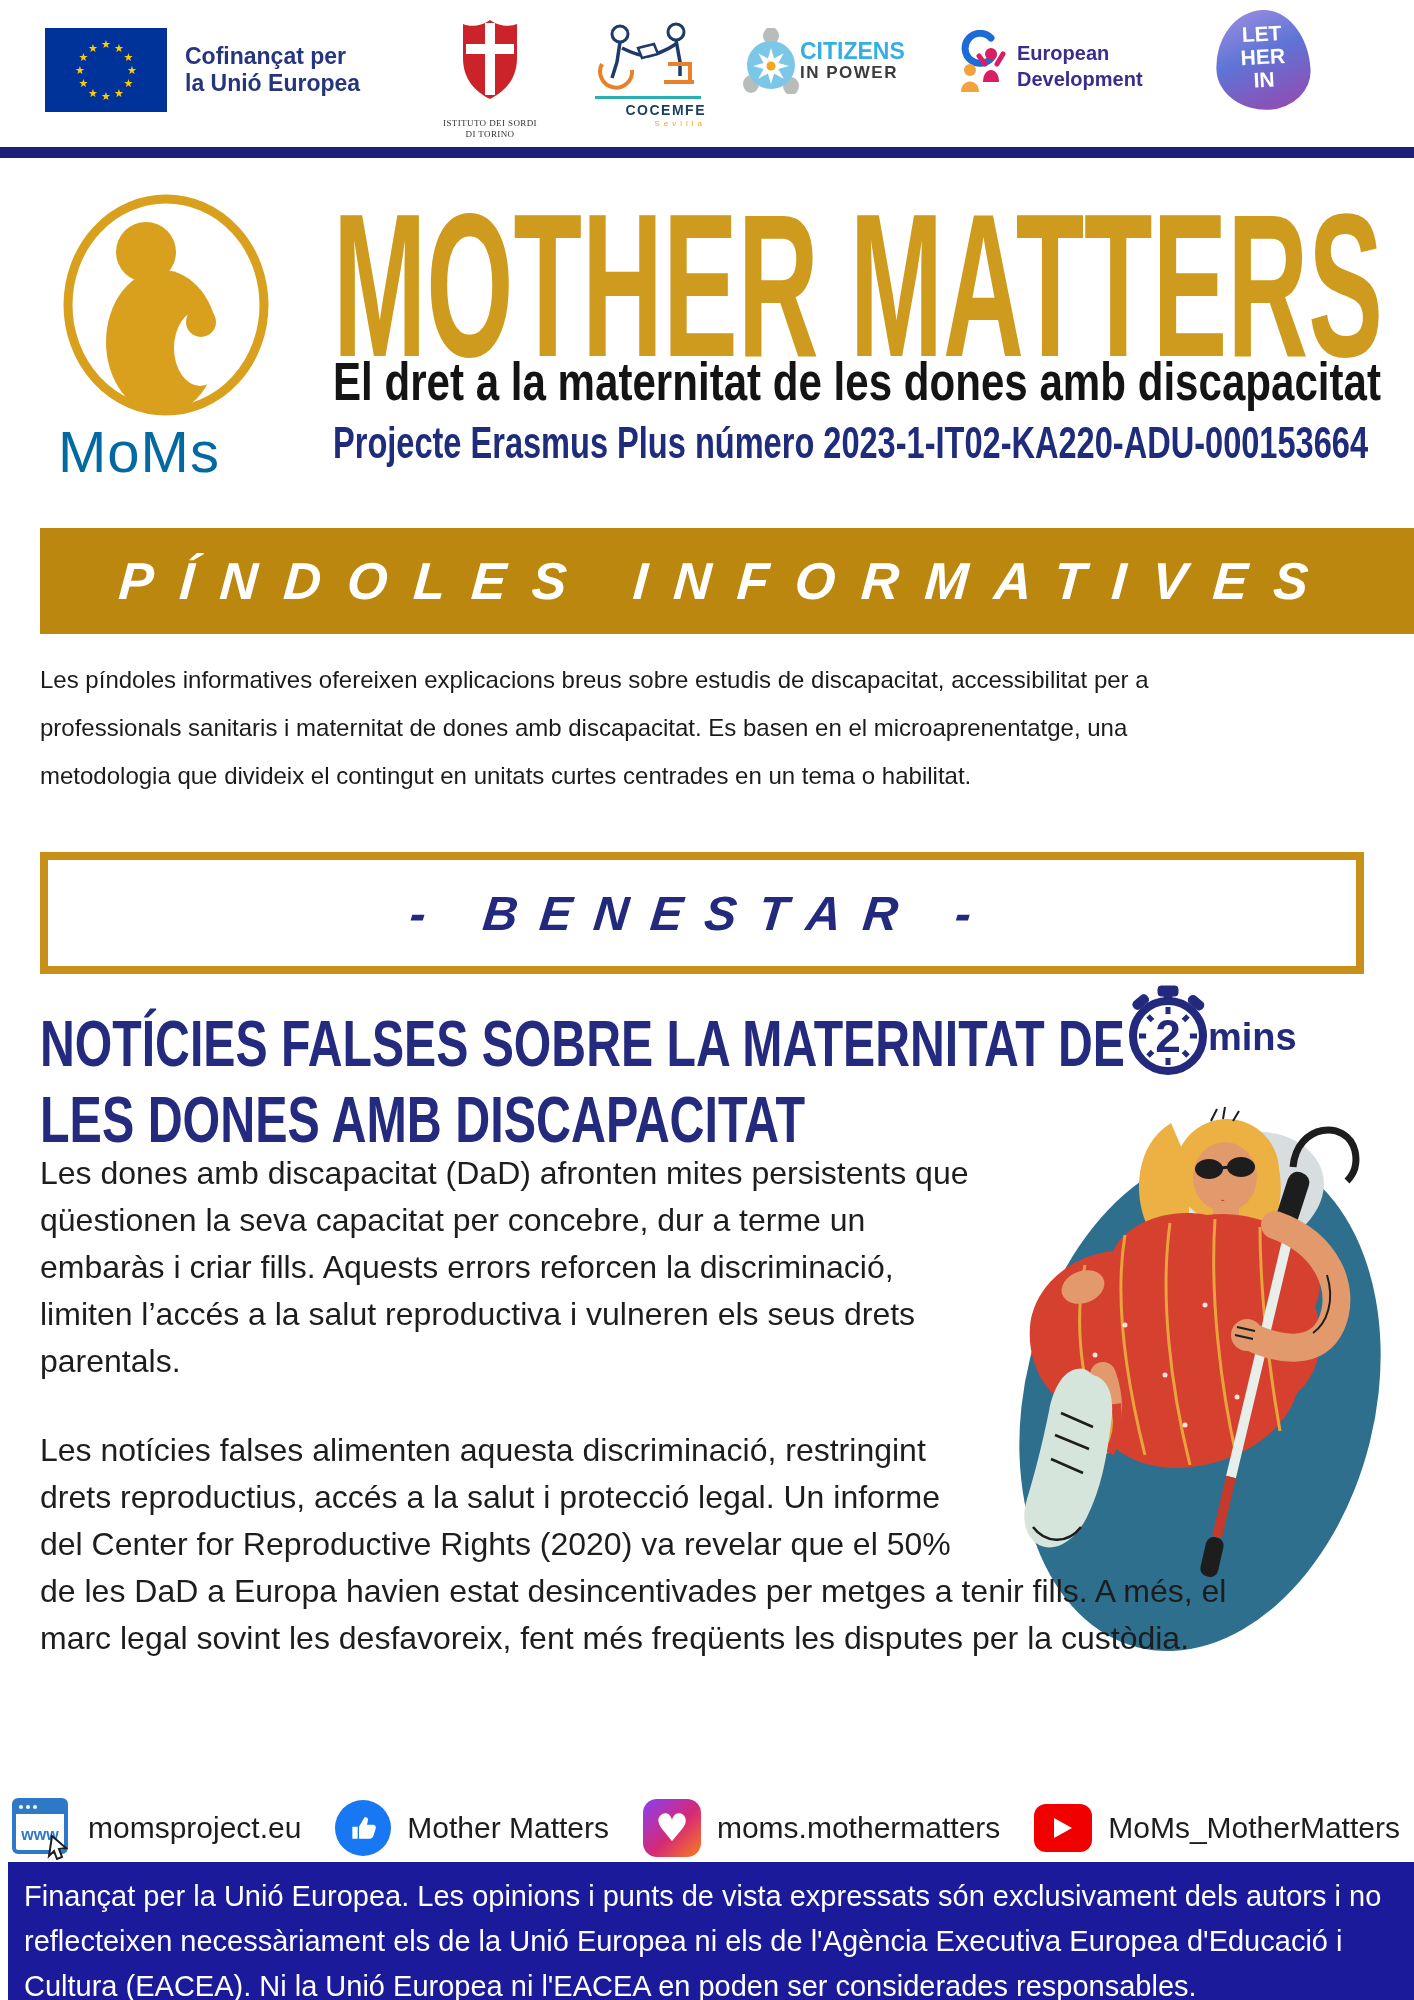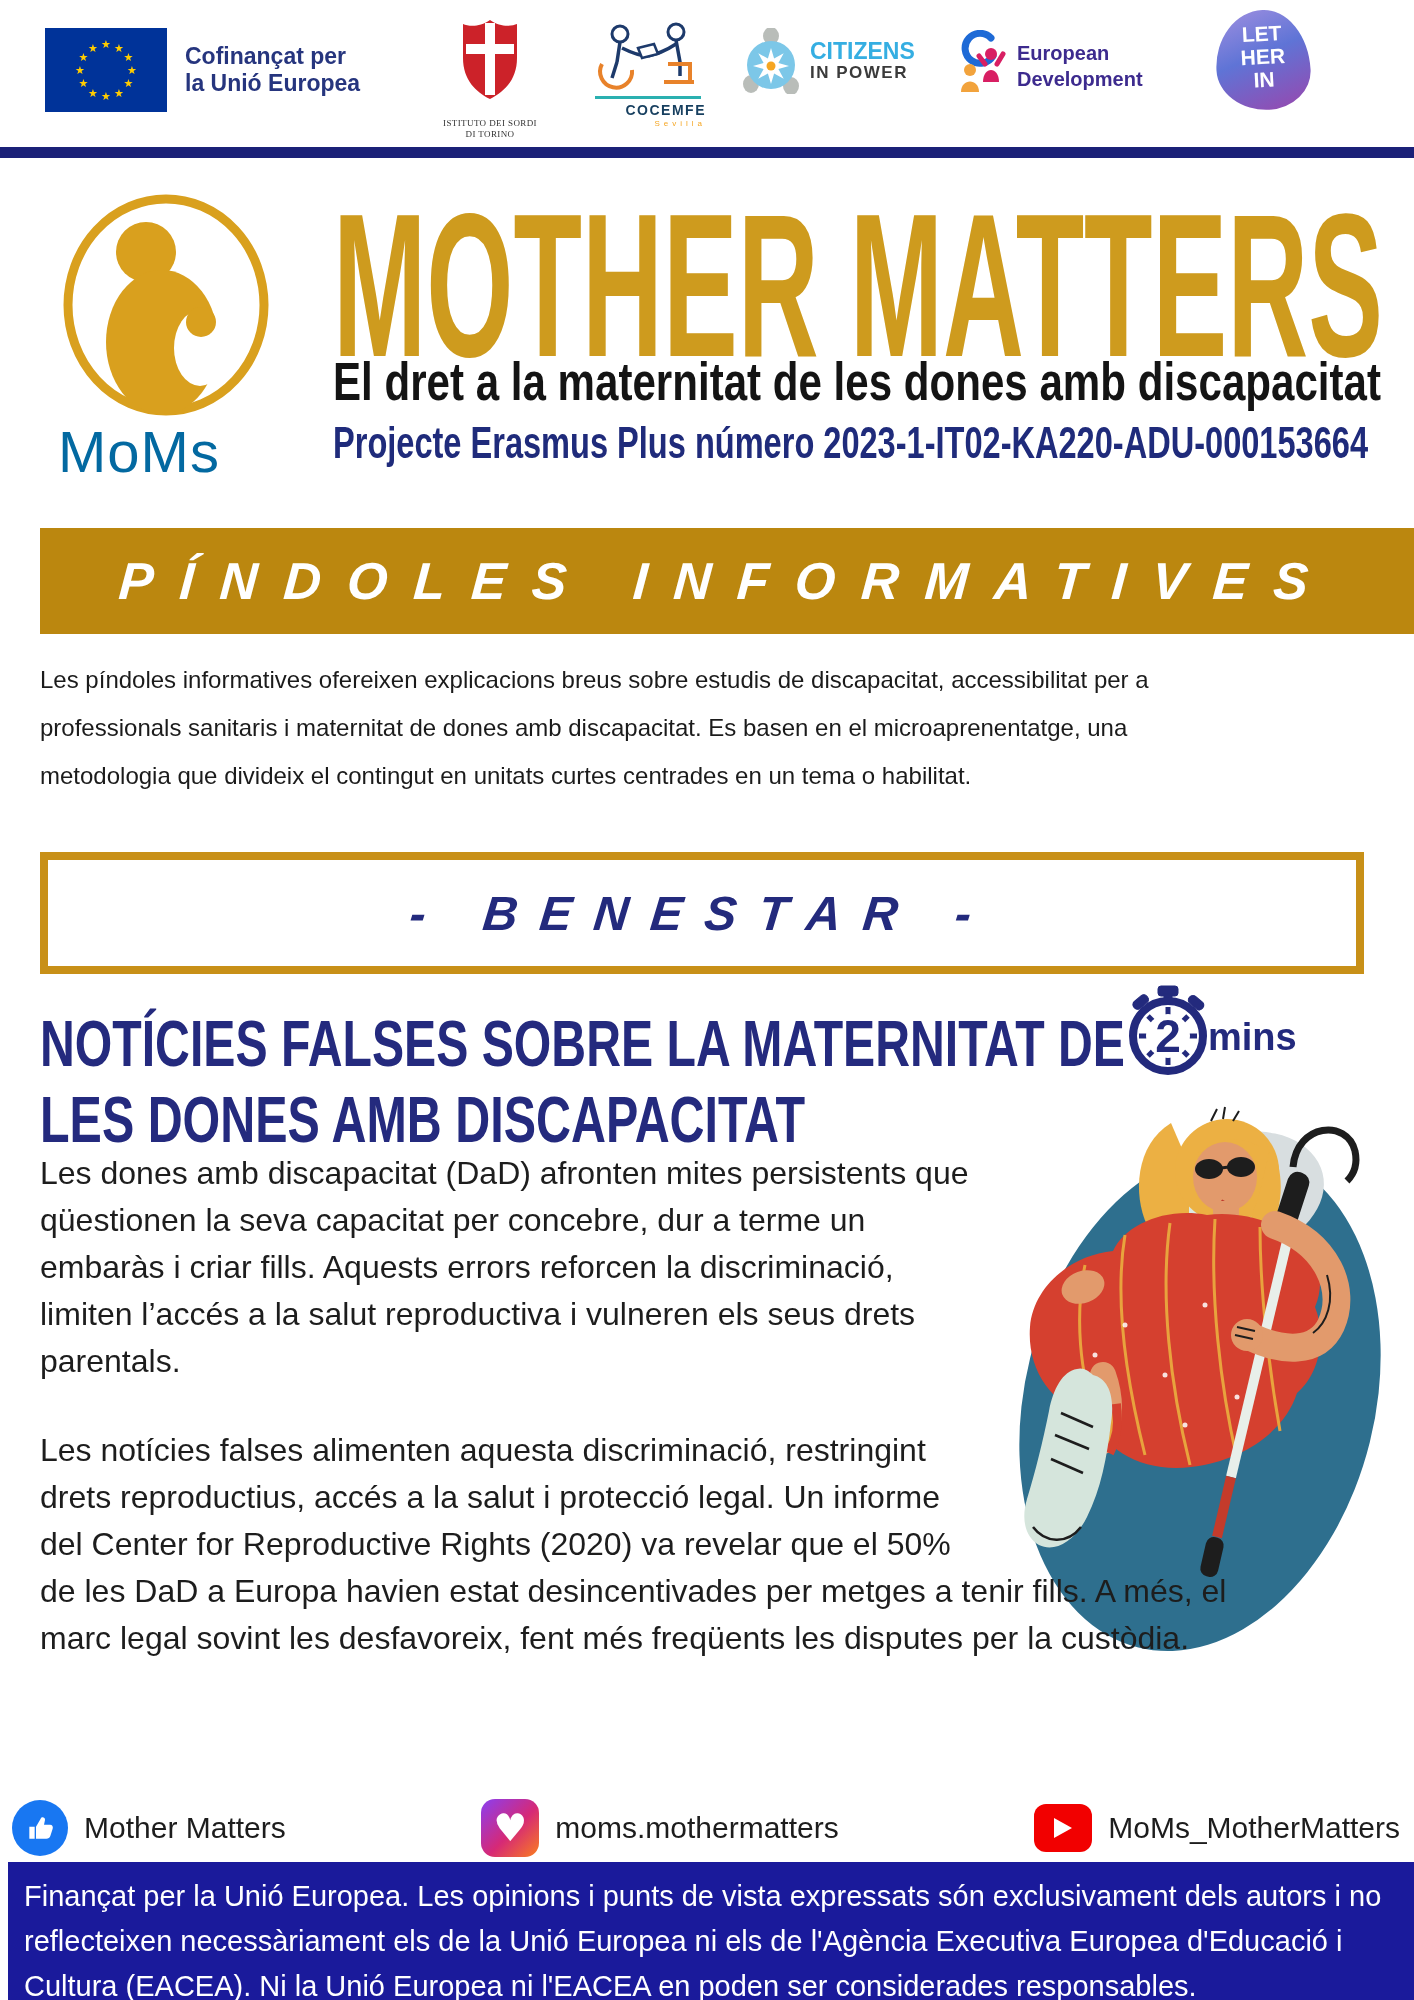--- a/index.html
+++ b/index.html
@@ -12,21 +12,21 @@
 
   
   .logo-eu{left:45px;top:28px;display:flex;gap:18px;align-items:center;}
   .eu-text{font-weight:bold;color:#26357E;font-size:23px;line-height:27px;}
   .ist{left:425px;top:18px;width:130px;text-align:center;}
   .ist-caption{font-family:"Liberation Serif",serif;font-size:9px;line-height:11px;color:#333;margin-top:16px;letter-spacing:.4px;}
   .cocemfe{left:590px;top:18px;width:116px;text-align:right;}
   .cocemfe-line{height:3px;background:#2AB0B0;width:106px;margin:2px auto 3px auto;}
   .cocemfe-name{color:#173F5F;font-weight:bold;font-size:14px;letter-spacing:1.5px;}
   .cocemfe-sub{color:#F5A623;font-size:8px;letter-spacing:4px;margin-top:1px;}
-  .citizens{left:742px;top:28px;display:flex;gap:10px;align-items:center;}
+  .citizens{left:742px;top:28px;display:flex;align-items:center;}
   .cit-1{color:#35AEE2;font-weight:bold;font-size:23px;line-height:23px;}
   .cit-2{color:#3B3B3B;font-weight:bold;font-size:17px;line-height:19px;letter-spacing:1.5px;}
   .eurodev{left:955px;top:30px;display:flex;gap:10px;align-items:flex-end;}
   .ed-text{color:#3D2B8E;font-weight:600;font-size:20px;line-height:26px;}
   .letherin{left:1216px;top:10px;width:94px;height:100px;border-radius:52% 48% 46% 54% / 58% 62% 38% 42%;
     background:linear-gradient(160deg,#9F8FE0 0%,#5F74D6 45%,#8E4FB5 90%);
     color:#fff;font-weight:bold;font-size:21px;line-height:23px;text-align:center;
     padding-top:12px;box-sizing:border-box;overflow:hidden;transform:rotate(-3deg);}
   .divider{left:0;top:147px;width:1414px;height:11px;background:#1B2178;}
 
@@ -267,20 +267,32 @@
   </svg>
 
   <div class="abs copy">
     <div class="wrap-spacer"></div>
     <p>Les dones amb discapacitat (DaD) afronten mites persistents que qüestionen la seva capacitat per concebre, dur a terme un embaràs i criar fills. Aquests errors reforcen la discriminació, limiten l’accés a la salut reproductiva i vulneren els seus drets parentals.</p>
     <p>Les notícies falses alimenten aquesta discriminació, restringint drets reproductius, accés a la salut i protecció legal. Un informe del Center for Reproductive Rights (2020) va revelar que el 50% de les DaD a Europa havien estat desincentivades per metges a tenir fills. A més, el marc legal sovint les desfavoreix, fent més freqüents les disputes per la custòdia.</p>
   </div>
 
   <div class="abs social">
     <div class="social-item">
+      <svg width="60" height="64" viewBox="0 0 60 64">
+        <rect x="2" y="4" width="52" height="52" rx="4" fill="#ffffff" stroke="#2D79C7" stroke-width="4"></rect>
+        <rect x="2" y="4" width="52" height="14" fill="#2D79C7"></rect>
+        <circle cx="9" cy="11" r="2" fill="#ffffff"></circle>
+          <circle cx="16" cy="11" r="2" fill="#ffffff"></circle>
+          <circle cx="23" cy="11" r="2" fill="#ffffff"></circle>
+        <text x="28" y="44" text-anchor="middle" font-family="Liberation Sans, sans-serif" font-weight="bold" font-size="16" fill="#2D79C7">www</text>
+        <path d="M40 40 l14 12 -7 1 3 8 -5 2 -3 -8 -5 5 z" fill="#ffffff" stroke="#1D1D1D" stroke-width="2"></path>
+      </svg>
+      <span class="social-label">momsproject.eu</span>
+    </div>
+    <div class="social-item">
       <div class="fb-badge">
         <svg width="32" height="32" viewBox="0 0 48 48">
           <path d="M8 22 h8 v18 h-8 z M18 40 V22 l7-12 c1.5-3.5 7-2 6.5 2 L30 19 h9 c3.5 0 5 3 4 6 l-3.5 11 c-1 3-3 4-6 4 z" fill="#ffffff"></path>
         </svg>
       </div>
       <span class="social-label">Mother Matters</span>
     </div>
     <div class="social-item">
       <div class="ig-badge">
         <span class="ig-heart">♥</span>

